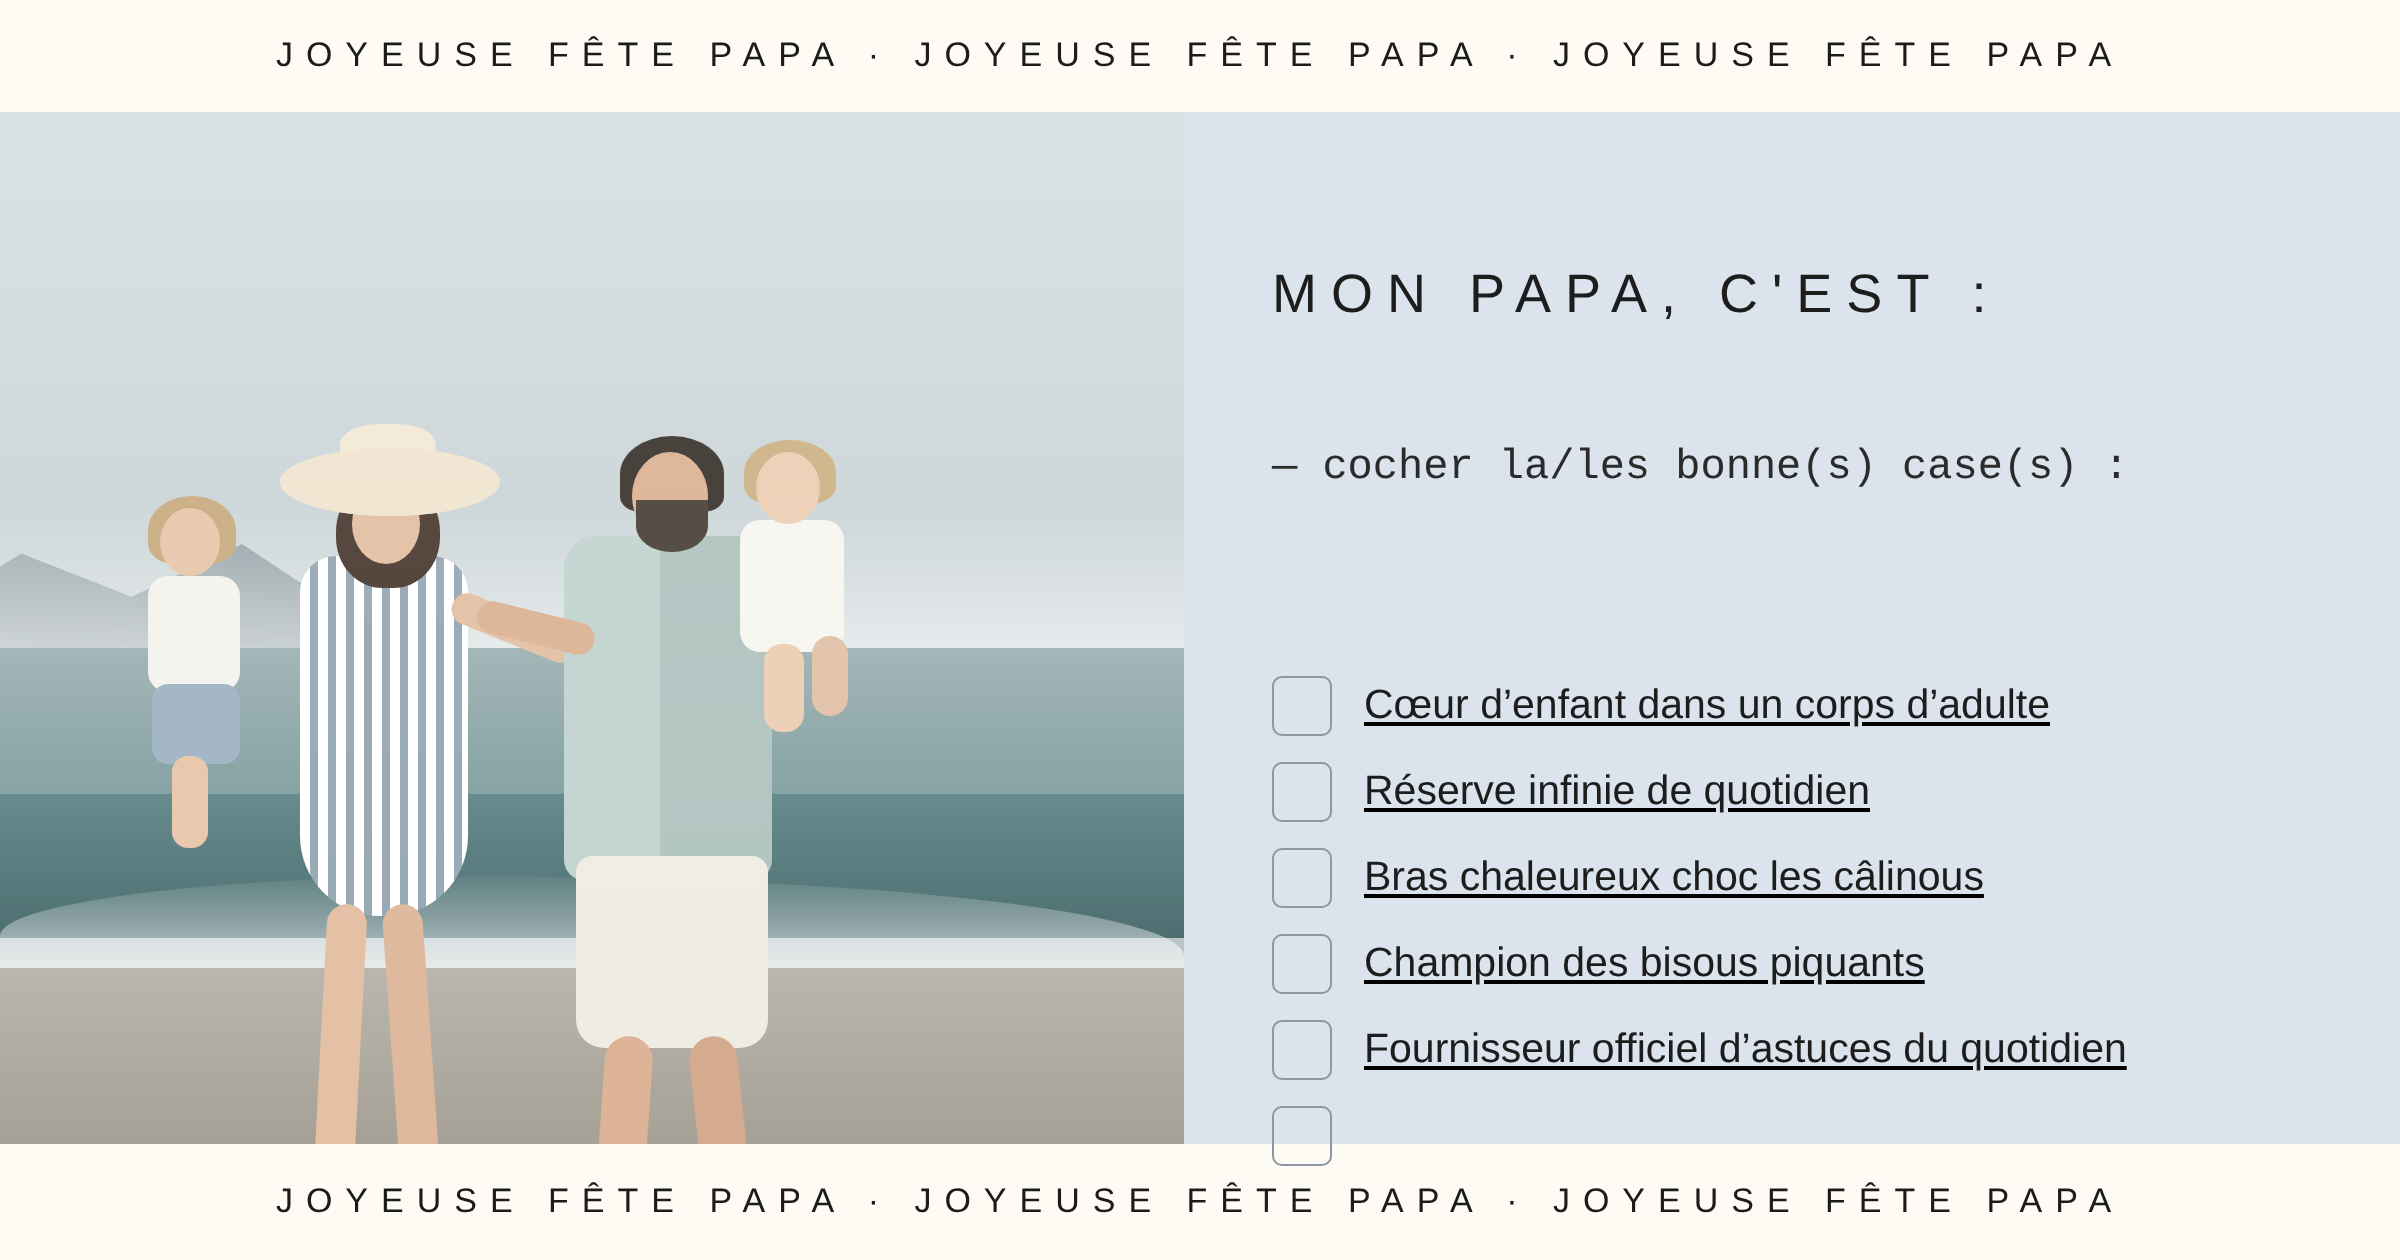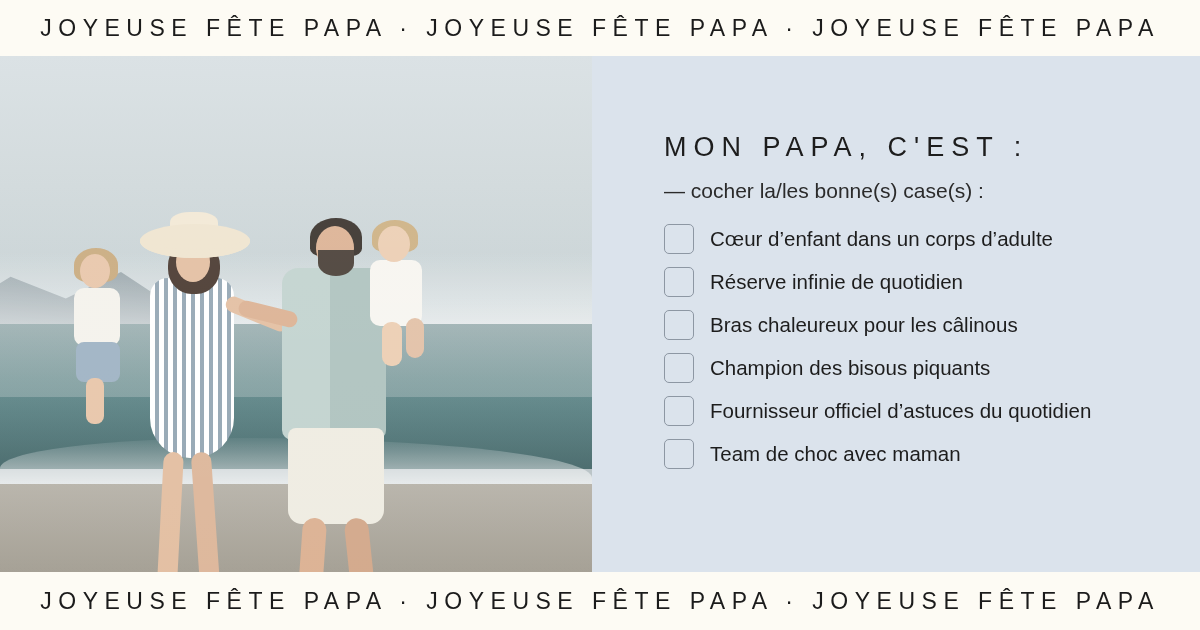--- a/index.html
+++ b/index.html
@@ -17,21 +17,21 @@
     flex-direction: column;
     background: #fdfbf4;
   }
   .banner {
     height: 56px;
     flex: 0 0 56px;
     display: flex;
     align-items: center;
     justify-content: center;
     color: #1b1b1b;
-    font-size: 23px;
+    font-size: 17px;
     letter-spacing: 6.5px;
     font-weight: 400;
     white-space: nowrap;
     overflow: hidden;
     text-transform: uppercase;
   }
   .banner-bottom { height: 58px; flex: 0 0 58px; }
   .body {
     flex: 1 1 auto;
     display: flex;
@@ -110,37 +110,39 @@
   .c2-leg { left: 382px; top: 266px; width: 20px; height: 44px; border-radius: 9px; background: #ecceb3; }
   .c2-leg2 { left: 406px; top: 262px; width: 18px; height: 40px; border-radius: 9px; background: #e2c1a7; }
   .photo-veil {
     position: absolute; inset: 0;
     background: linear-gradient(rgba(255,255,255,0.10), rgba(255,255,255,0.02));
     pointer-events: none;
   }
   .panel {
     flex: 1 1 auto;
     background: #dbe3ec;
-    padding: 76px 34px 0 72px;
+    padding: 76px 34px 0 44px;
     display: flex;
     flex-direction: column;
+    gap: 44px;
   }
   .panel-title {
     font-size: 27px;
     letter-spacing: 7px;
     color: #1d1d1d;
     margin-bottom: 16px;
     text-transform: uppercase;
   }
   .panel-sub {
     font-size: 21px;
     color: #2b2b2b;
-    margin-bottom: 21px;
-  }
-  .checklist { display: flex; flex-direction: column; gap: 13px; }
+    margin-bottom: 48px;
+    font-family: Liberation Mono, monospace;
+  }
+  .checklist { display: flex; flex-direction: column; gap: 13px; text-decoration: underline; }
   .check-row { display: flex; align-items: center; gap: 16px; }
   .checkbox {
     width: 30px; height: 30px;
     flex: 0 0 30px;
     border: 1.6px solid #8d97a3;
     border-radius: 5px;
     background: transparent;
   }
   .check-label { font-size: 20.5px; color: #1d1d1d; line-height: 1.1; }
 </style>
@@ -204,33 +206,32 @@
         <div class="check-row">
           <span class="checkbox"></span>
           <span class="check-label">Cœur d’enfant dans un corps d’adulte</span>
         </div>
         <div class="check-row">
           <span class="checkbox"></span>
           <span class="check-label">Réserve infinie de quotidien</span>
         </div>
         <div class="check-row">
           <span class="checkbox"></span>
-          <span class="check-label">Bras chaleureux pour les câlinous</span>
+          <span class="check-label">Bras chaleureux choc les câlinous</span>
         </div>
         <div class="check-row">
           <span class="checkbox"></span>
           <span class="check-label">Champion des bisous piquants</span>
         </div>
         <div class="check-row">
           <span class="checkbox"></span>
           <span class="check-label">Fournisseur officiel d’astuces du quotidien</span>
         </div>
         <div class="check-row">
           <span class="checkbox"></span>
-          <span class="check-label">Team de choc avec maman</span>
         </div>
       </div>
     </div>
 
   </div>
 
   <div class="banner banner-bottom">JOYEUSE FÊTE PAPA · JOYEUSE FÊTE PAPA · JOYEUSE FÊTE PAPA</div>
 
 </div>
 

